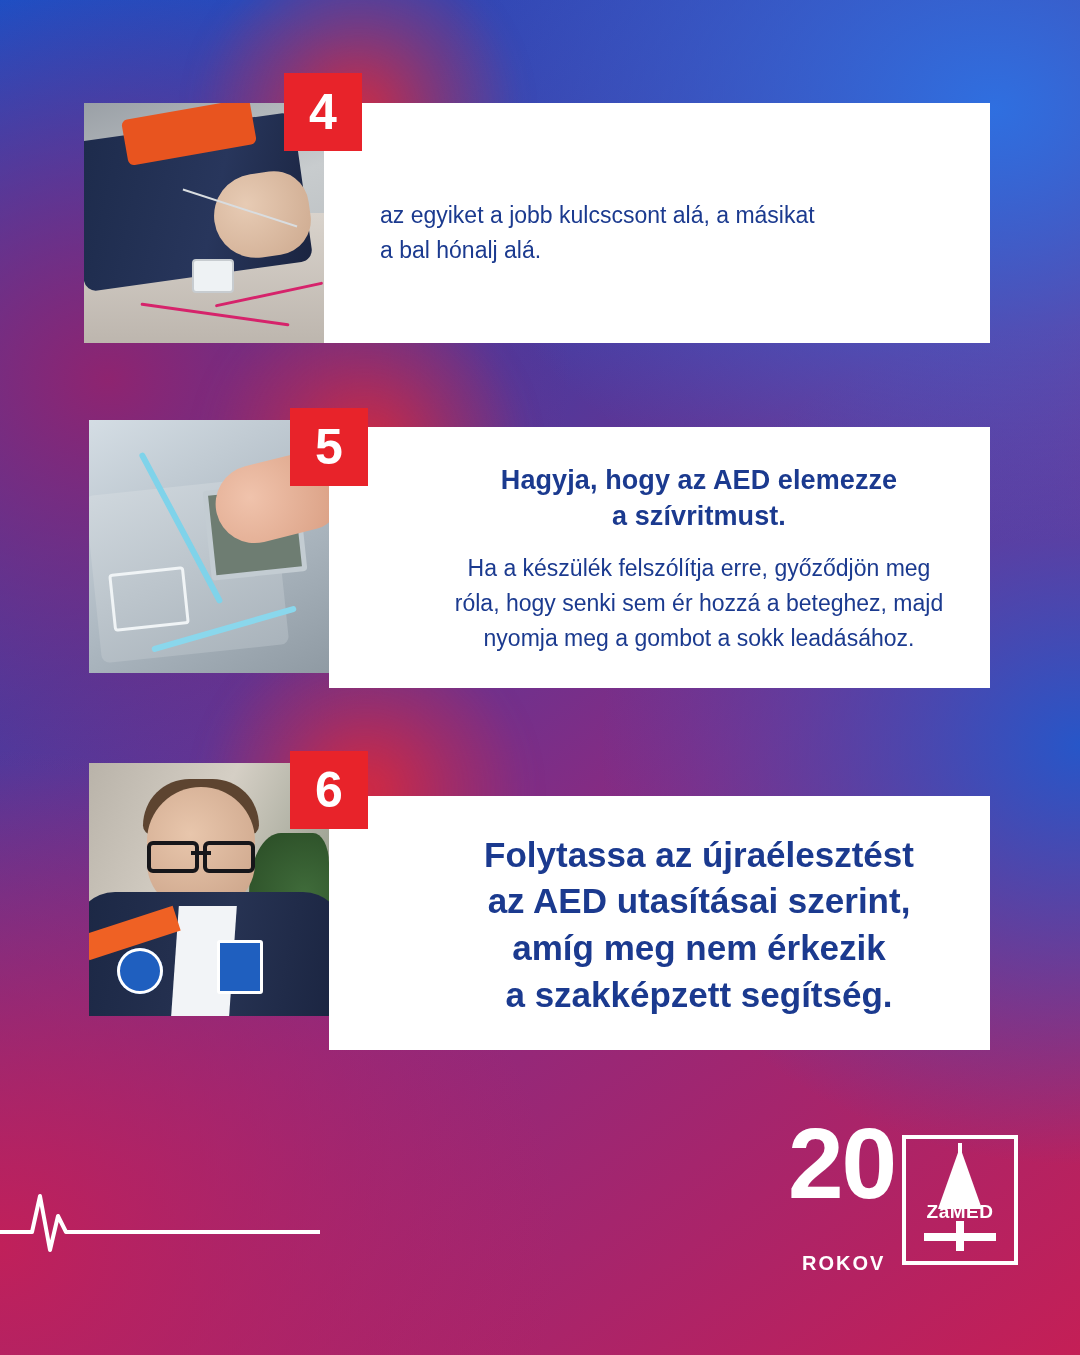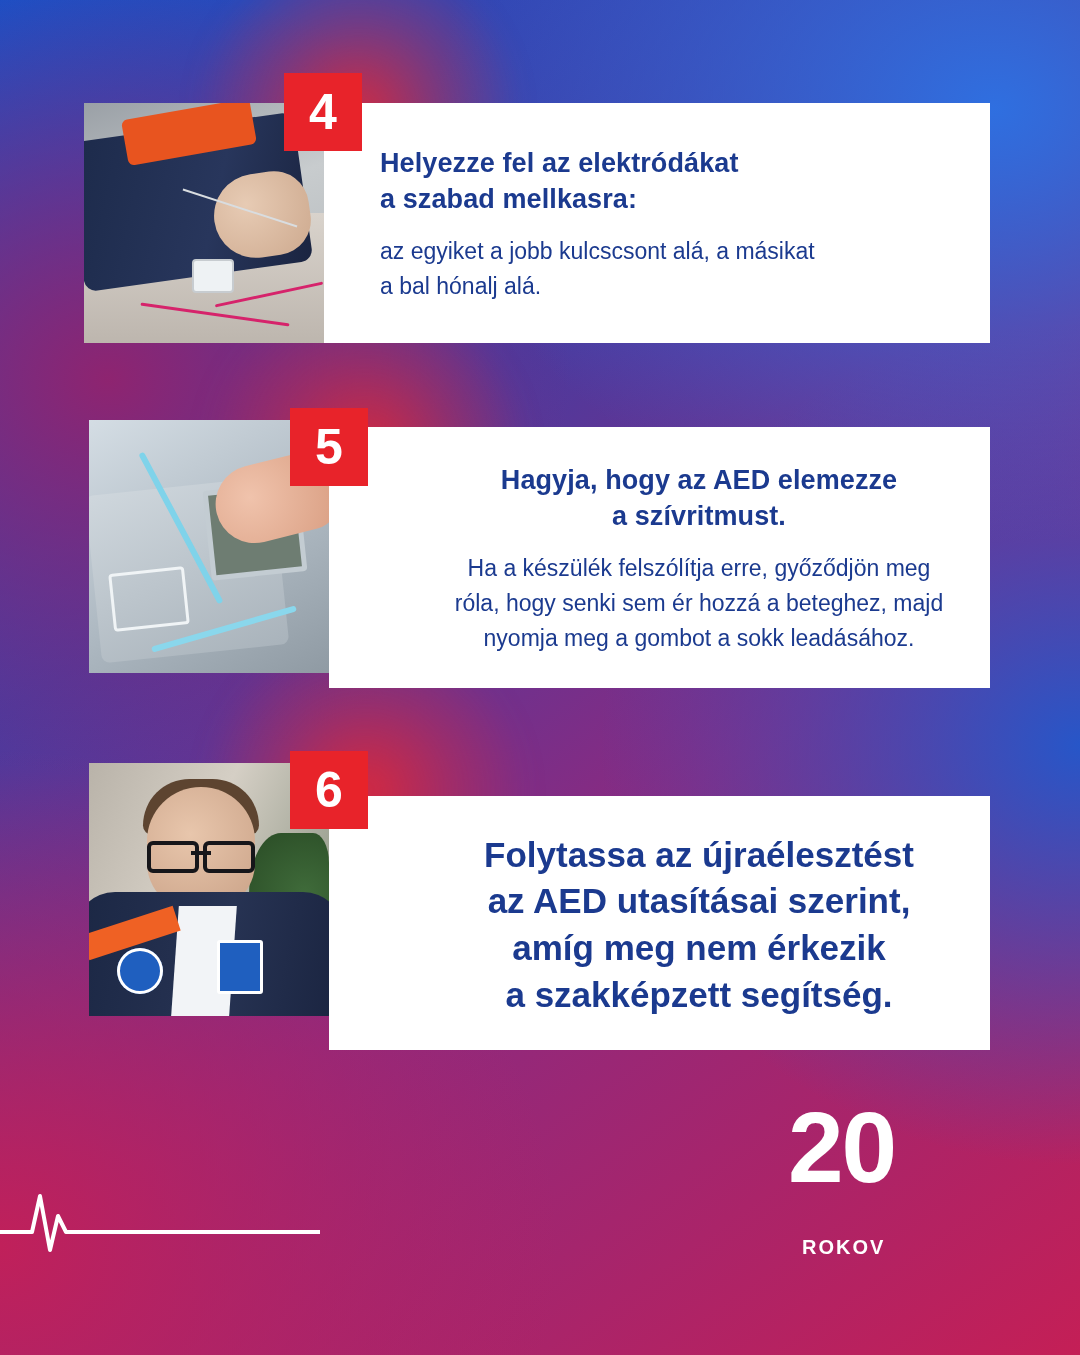--- a/index.html
+++ b/index.html
@@ -131,21 +131,21 @@
     position: absolute;
     left: 0;
     bottom: 95px;
     width: 320px;
     height: 80px;
   }
 
   .logo-wrap {
     position: absolute;
     right: 62px;
-    bottom: 88px;
+    bottom: 72px;
     width: 230px;
     height: 170px;
     color: #ffffff;
     margin-left: 34px;
   }
   .logo-20 {
     position: absolute;
     left: 0; top: 0;
     font-size: 100px;
     font-weight: bold;
@@ -195,22 +195,20 @@
     <div class="orange"></div>
     <div class="head"></div>
     <div class="wire1"></div>
     <div class="pad"></div>
     <div class="wire2"></div>
     <div class="wire3"></div>
   </div>
 </div>
 
 <div class="panel" style="left:284px; top:103px; width:706px; height:240px;">
-  <div class="heading" style="white-space:pre-line;">Helyezze fel az elektródákat
-a szabad mellkasra:</div>
   <div class="body-text" style="white-space:pre-line;">az egyiket a jobb kulcscsont alá, a másikat
 a bal hónalj alá.</div>
 </div>
 
 <div class="badge" style="left:284px; top:73px;">
   <span>4</span>
 </div>
 
 <div class="glow" style="left:186px; top:300px; width:360px; height:300px;"></div>
 
@@ -272,13 +270,19 @@
 
 <div class="ecg">
   <svg width="320" height="80" viewBox="0 0 320 80" fill="none" aria-hidden="true">
     <path d="M0 52 H22 L32 52 L40 16 L50 70 L58 36 L66 52 H320" stroke="#ffffff" stroke-width="4" fill="none" stroke-linecap="round" stroke-linejoin="round"></path>
   </svg>
 </div>
 
 <div class="logo-wrap">
   <div class="logo-20">20</div>
   <div class="logo-rokov">ROKOV</div>
+  <div class="logo-box">
+    <div class="towerline"></div>
+    <div class="tower"></div>
+    <div class="zamed">ZaMED</div>
+    <div class="cross"></div>
+  </div>
 </div>
 
 </body></html>

